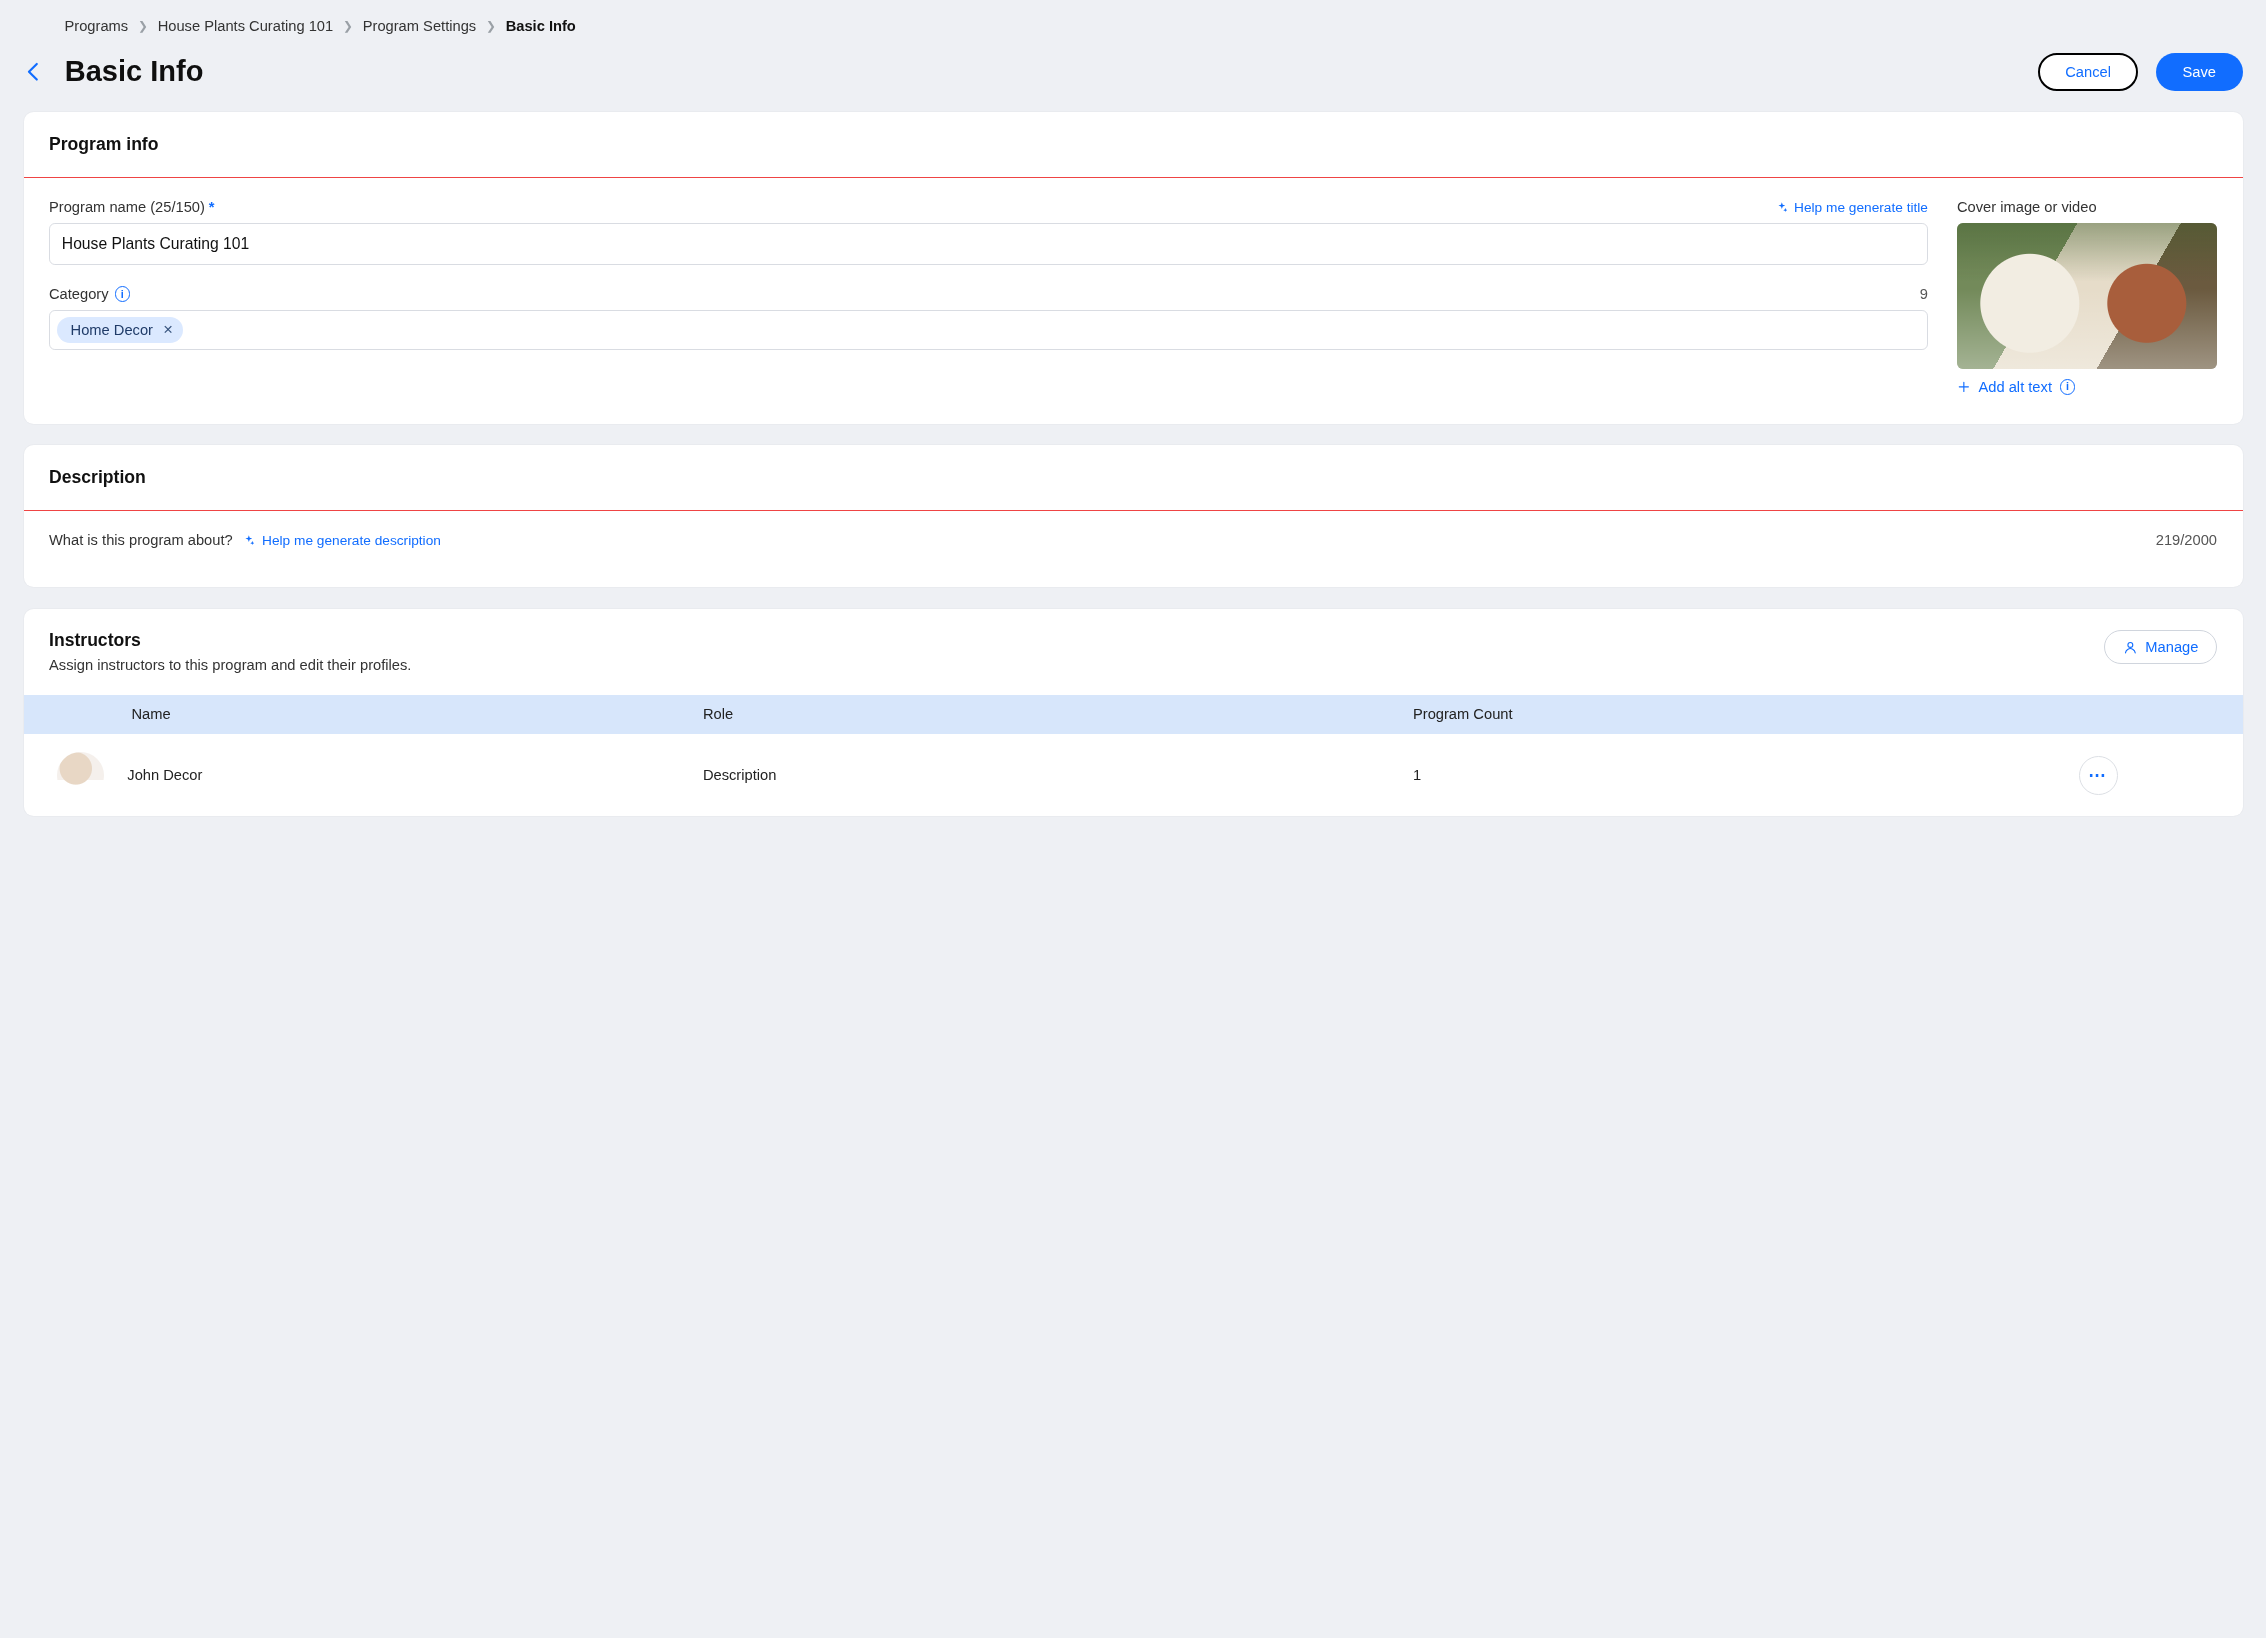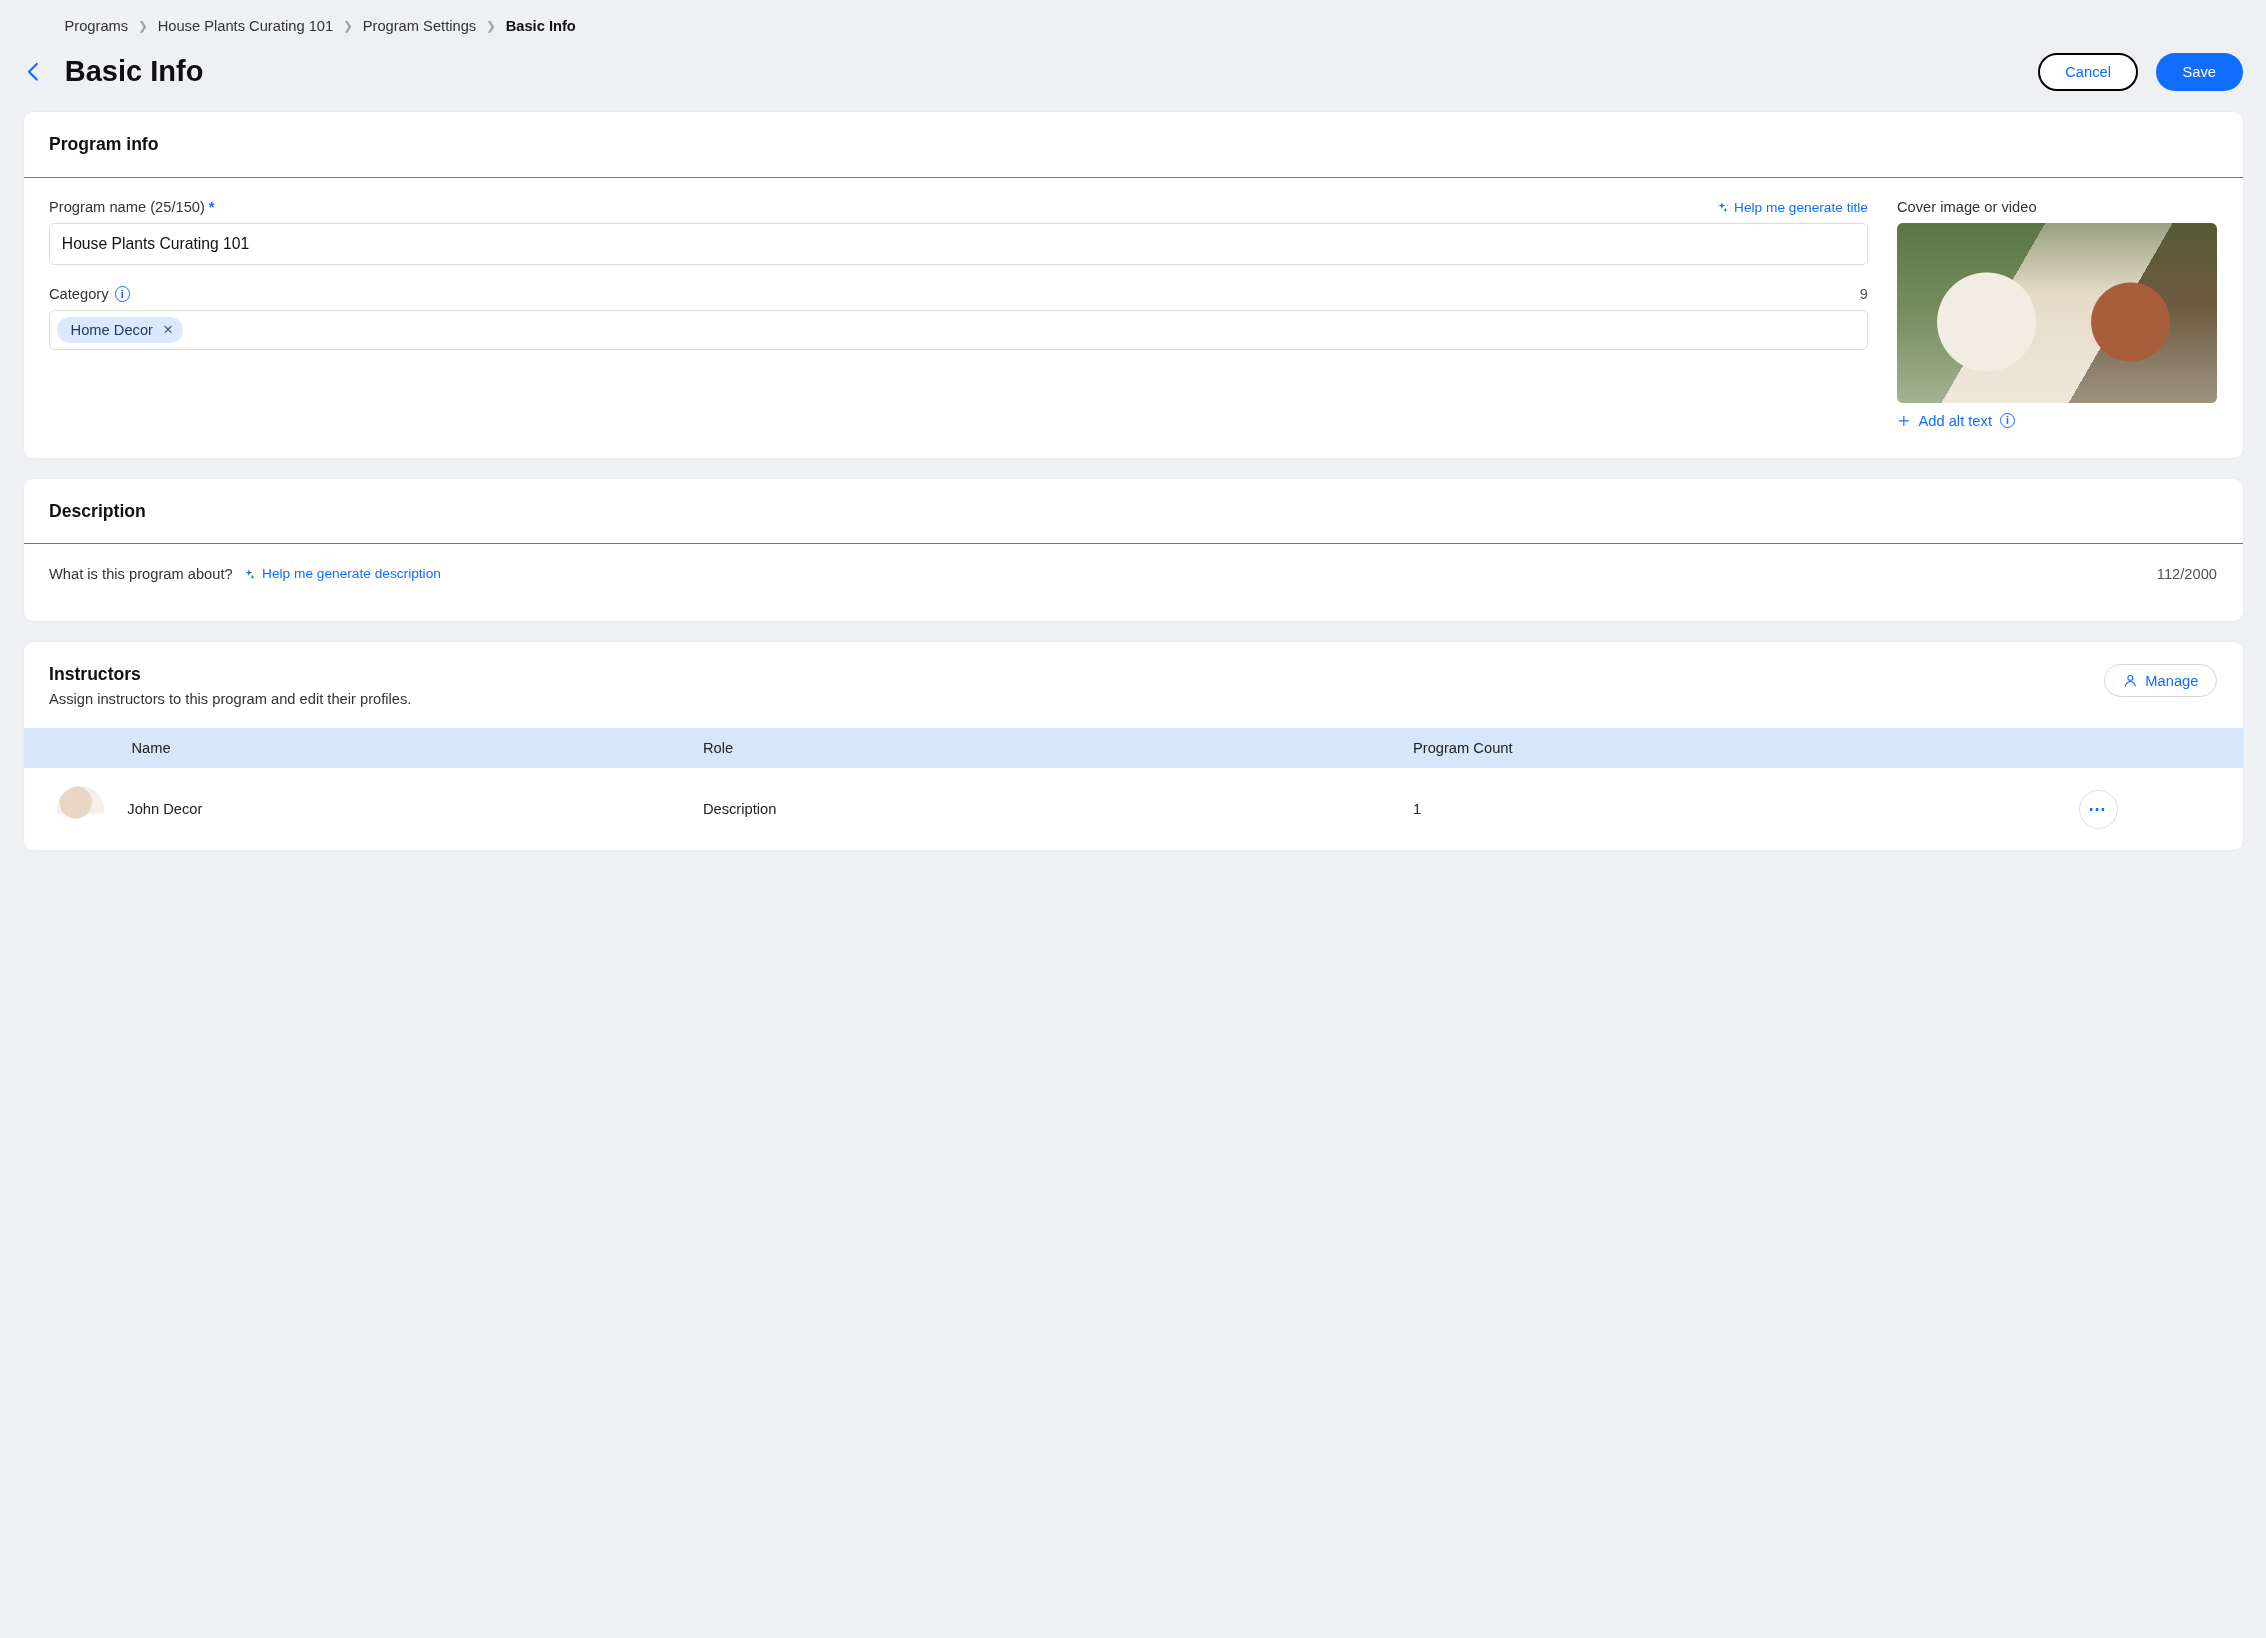--- a/index.html
+++ b/index.html
@@ -40,21 +40,21 @@
   
   .card { background:#fff; border-radius:9.8px; margin-bottom:21.6px; box-shadow:0 0 0 1px rgba(0,0,0,0.02); overflow:hidden; }
   .card-header { padding:21.6px 25.5px; border-bottom:1px solid #ef4444; }
   .card-title { font-size:17.6px; font-weight:700; color:#111; }
   .card-sub { font-size:14.7px; color:#333; margin-top:5.9px; }
   .card-body { padding:21.6px 25.5px 29px; }
 
   
   .info-grid { display:flex; gap:29px; }
   .info-left { flex:1; min-width:0; }
-  .info-right { width:320px; flex:none; }
+  .info-right { width:260px; flex:none; }
   .field { margin-bottom:21.6px; }
   .field-label-row { display:flex; justify-content:space-between; align-items:center; margin-bottom:7.8px; font-size:14.7px; color:#333; }
   .label-with-star .star { color:var(--blue); margin-left:3.9px; font-weight:bold; }
   .ai-link { color:var(--blue); font-size:13.7px; display:inline-flex; gap:5.9px; align-items:flex-end; cursor:pointer; }
   .sparkle { width:13.7px; height:13.7px; display:inline-block; }
   .text-input { width:100%; border:1px solid #d9dce2; border-radius:5.9px; padding:10.8px 11.8px; font-size:15.7px; font-family:inherit; color:#111; }
   .category-label { display:flex; align-items:center; gap:5.9px; }
   .info-icon { width:15.7px; height:15.7px; display:inline-grid; place-items:center; color:var(--blue); border:1.5px solid var(--blue); border-radius:50%; font-size:10.8px; font-weight:bold; font-style:normal; line-height:1; }
   .counter { color:#555; font-size:14.7px; }
   .chip-input { border:1px solid #d9dce2; border-radius:5.9px; padding:5.9px 6.9px; display:flex; flex-wrap:wrap; gap:5.9px; min-height:39px; }
@@ -184,21 +184,21 @@
       <div class="desc-top">
         <span class="desc-left">
           <span>What is this program about?</span>
           <span class="ai-link">
             <svg class="sparkle" viewBox="0 0 24 24" fill="currentColor">
                 <path d="M12 2l1.5 4.5L18 8l-4.5 1.5L12 14l-1.5-4.5L6 8l4.5-1.5L12 2zm6 10l.9 2.6L21.5 16l-2.6.9L18 19.5l-.9-2.6L14.5 16l2.6-.9L18 12z"></path>
               </svg>
             <span>Help me generate description</span>
           </span>
         </span>
-        <span class="desc-counter">112/2000</span>
+        <span class="desc-counter">219/2000</span>
       </div>
     </div>
   </section>
 
   <section class="card">
     <div class="inst-header">
       <div>
         <div class="card-title">Instructors</div>
         <div class="card-sub">Assign instructors to this program and edit their profiles.</div>
       </div>

